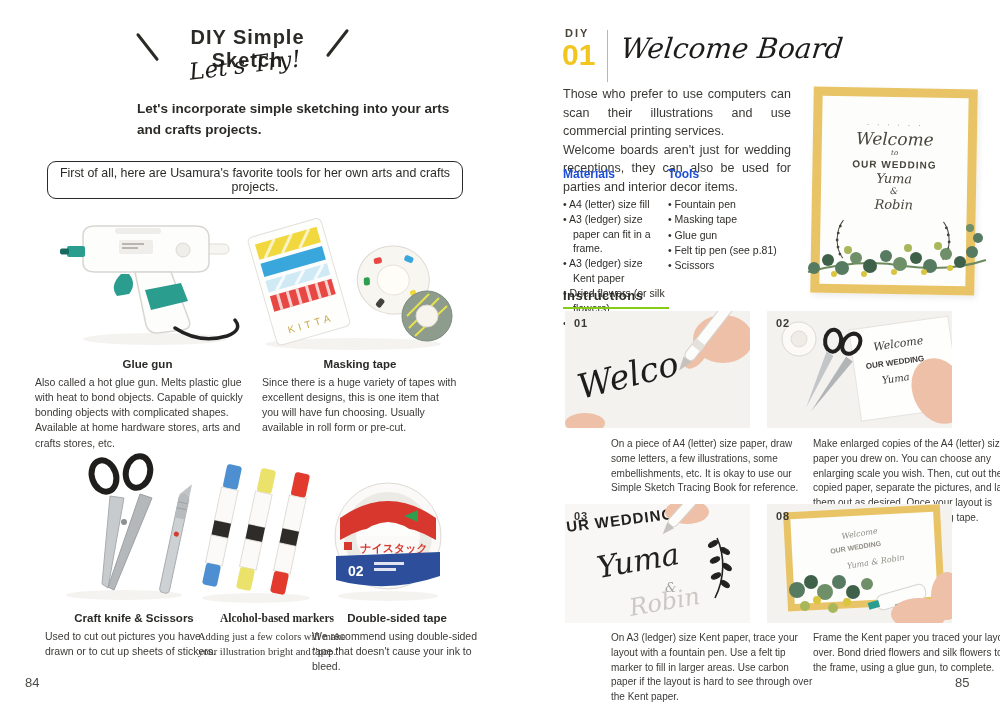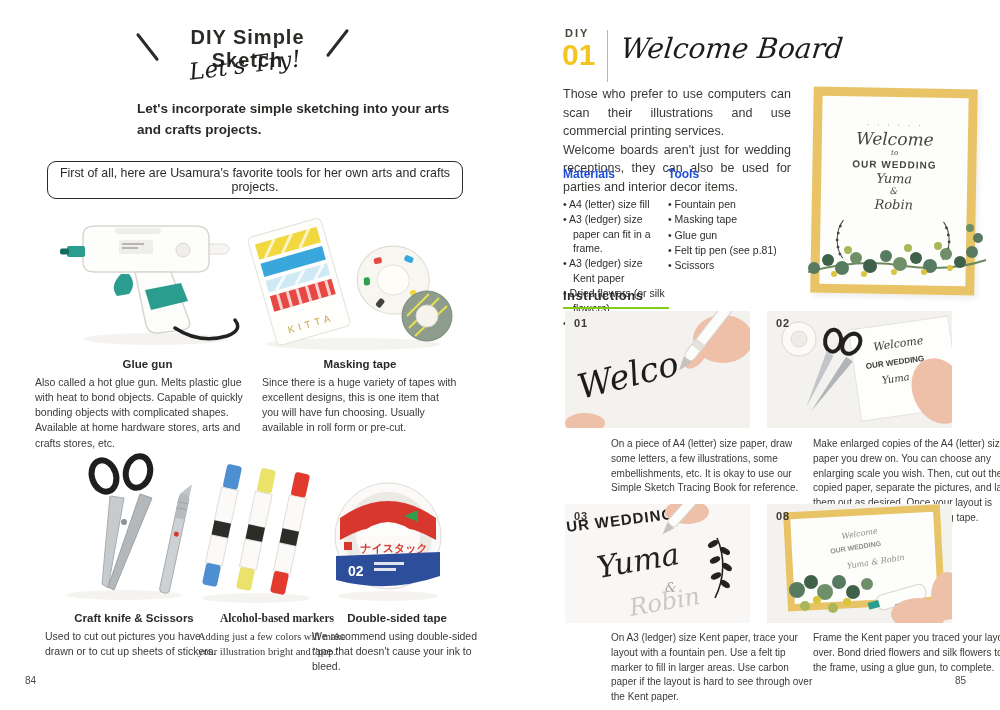--- a/index.html
+++ b/index.html
@@ -14,21 +14,21 @@
   .ls-title{left:160px;top:26px;width:175px;text-align:center;font-size:20px;font-weight:bold;
             letter-spacing:1px;color:#2b2a27;}
   .ls-script{left:185px;top:52px;width:120px;text-align:center;
              font-family:"DejaVu Serif",serif;font-style:italic;font-size:23px;color:#1d1c1a;
              transform:rotate(-7deg);}
   .lead{left:110px;top:99px;width:332px;font-size:13.5px;font-weight:bold;line-height:1.55;color:#2b2a27;margin-left:27px;}
   .intro-box{left:47px;top:161px;width:400px;border:1.5px solid #2b2a27;border-radius:9px;
              padding:4px 7px;text-align:center;font-size:12.4px;color:#2b2a27;}
   .cap{position:absolute;font-size:10.5px;line-height:1.45;color:#3c3a37;}
   .cap .cap-title{text-align:center;font-size:11.5px;font-weight:bold;color:#2b2a27;margin-bottom:2px;}
-  .page-num{position:absolute;font-size:10px;color:#4c4a46;}
+  .page-num{position:absolute;font-size:13px;color:#4c4a46;}
 
   
   .kicker{left:565px;top:27px;font-size:11px;font-weight:bold;letter-spacing:2px;color:#4a4337;}
   .lesson-num{left:562px;top:38px;font-size:30px;font-weight:bold;color:#f2c51f;}
   .vdiv{left:607px;top:30px;width:1px;height:52px;background:#b9b6b1;}
   .lesson-title{left:621px;top:32px;font-family:"DejaVu Serif",serif;font-style:italic;
                 font-size:28px;color:#1d1c1a;transform:skewX(-6deg);white-space:nowrap;}
   .r-intro{left:563px;top:85px;width:228px;font-size:12.5px;line-height:1.48;
            text-align:justify;color:#3a3834;}
   .list-col{position:absolute;font-size:10.5px;line-height:1.38;color:#2f2d2a;}

